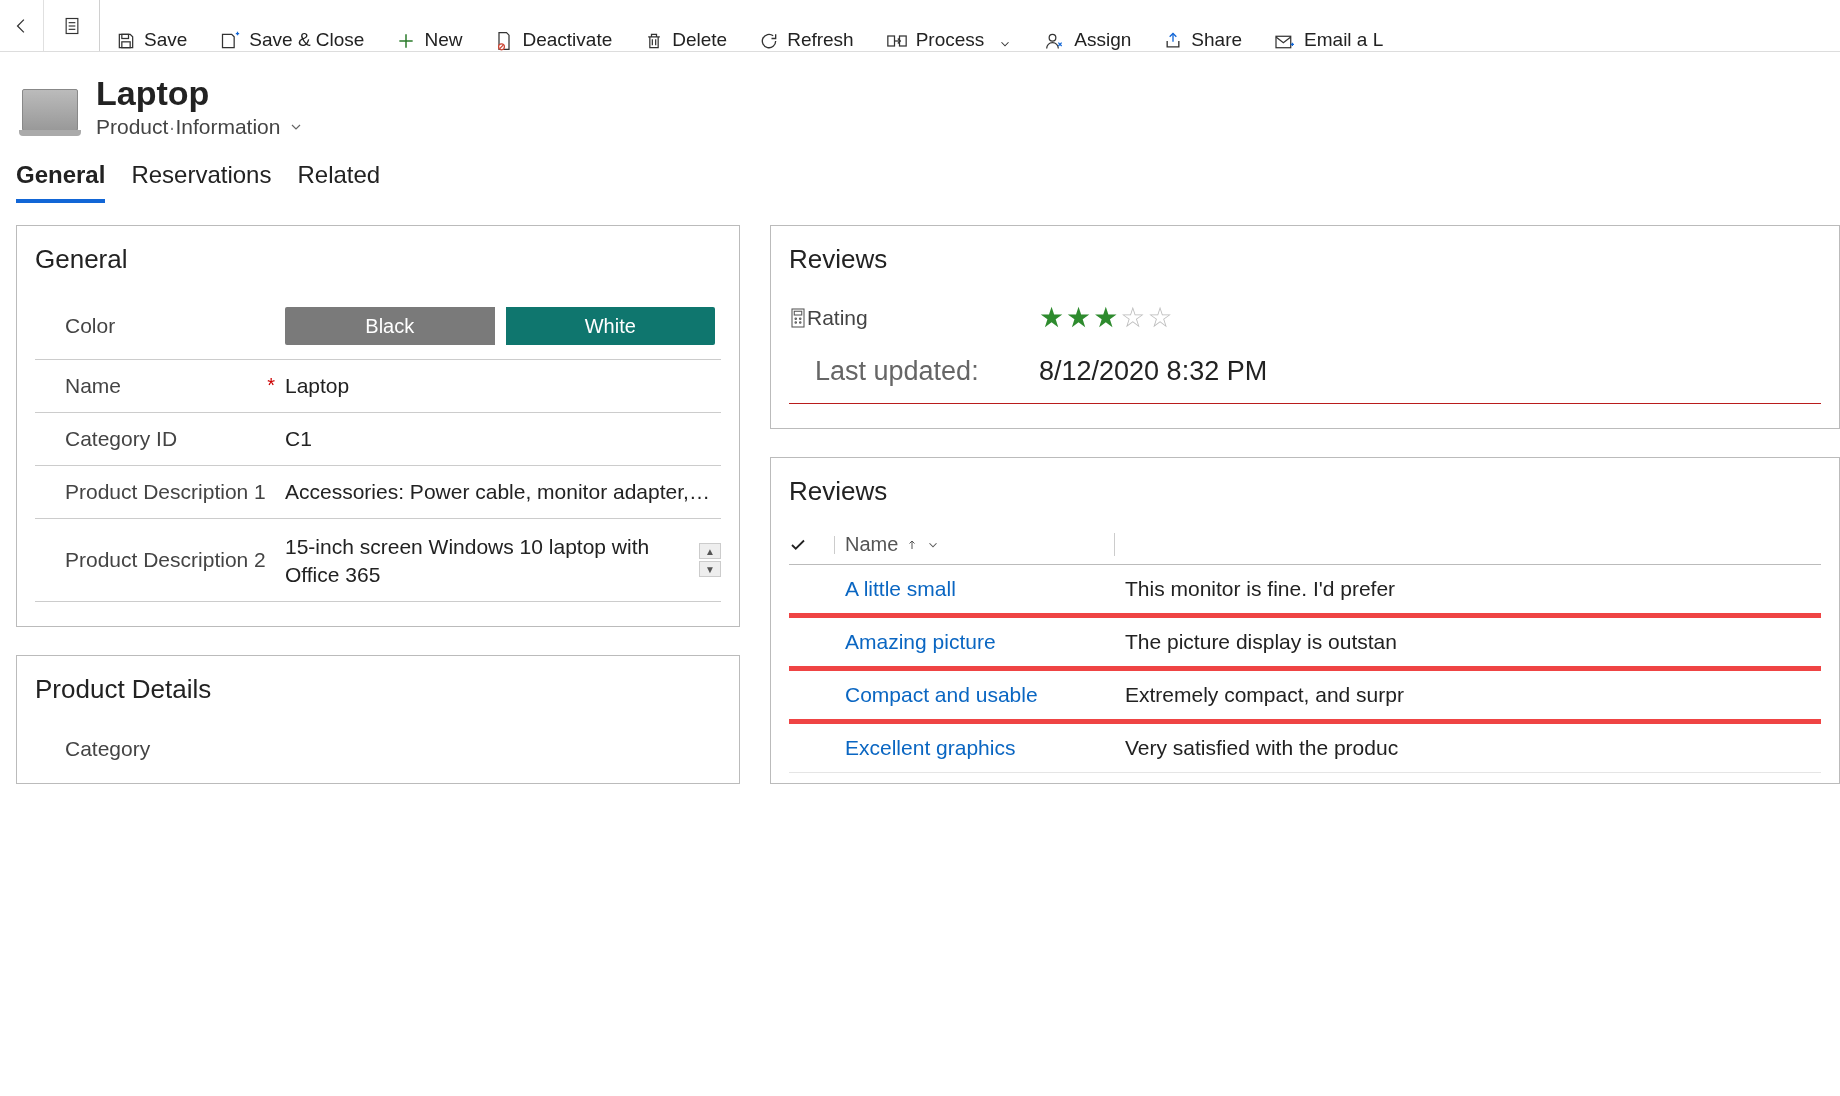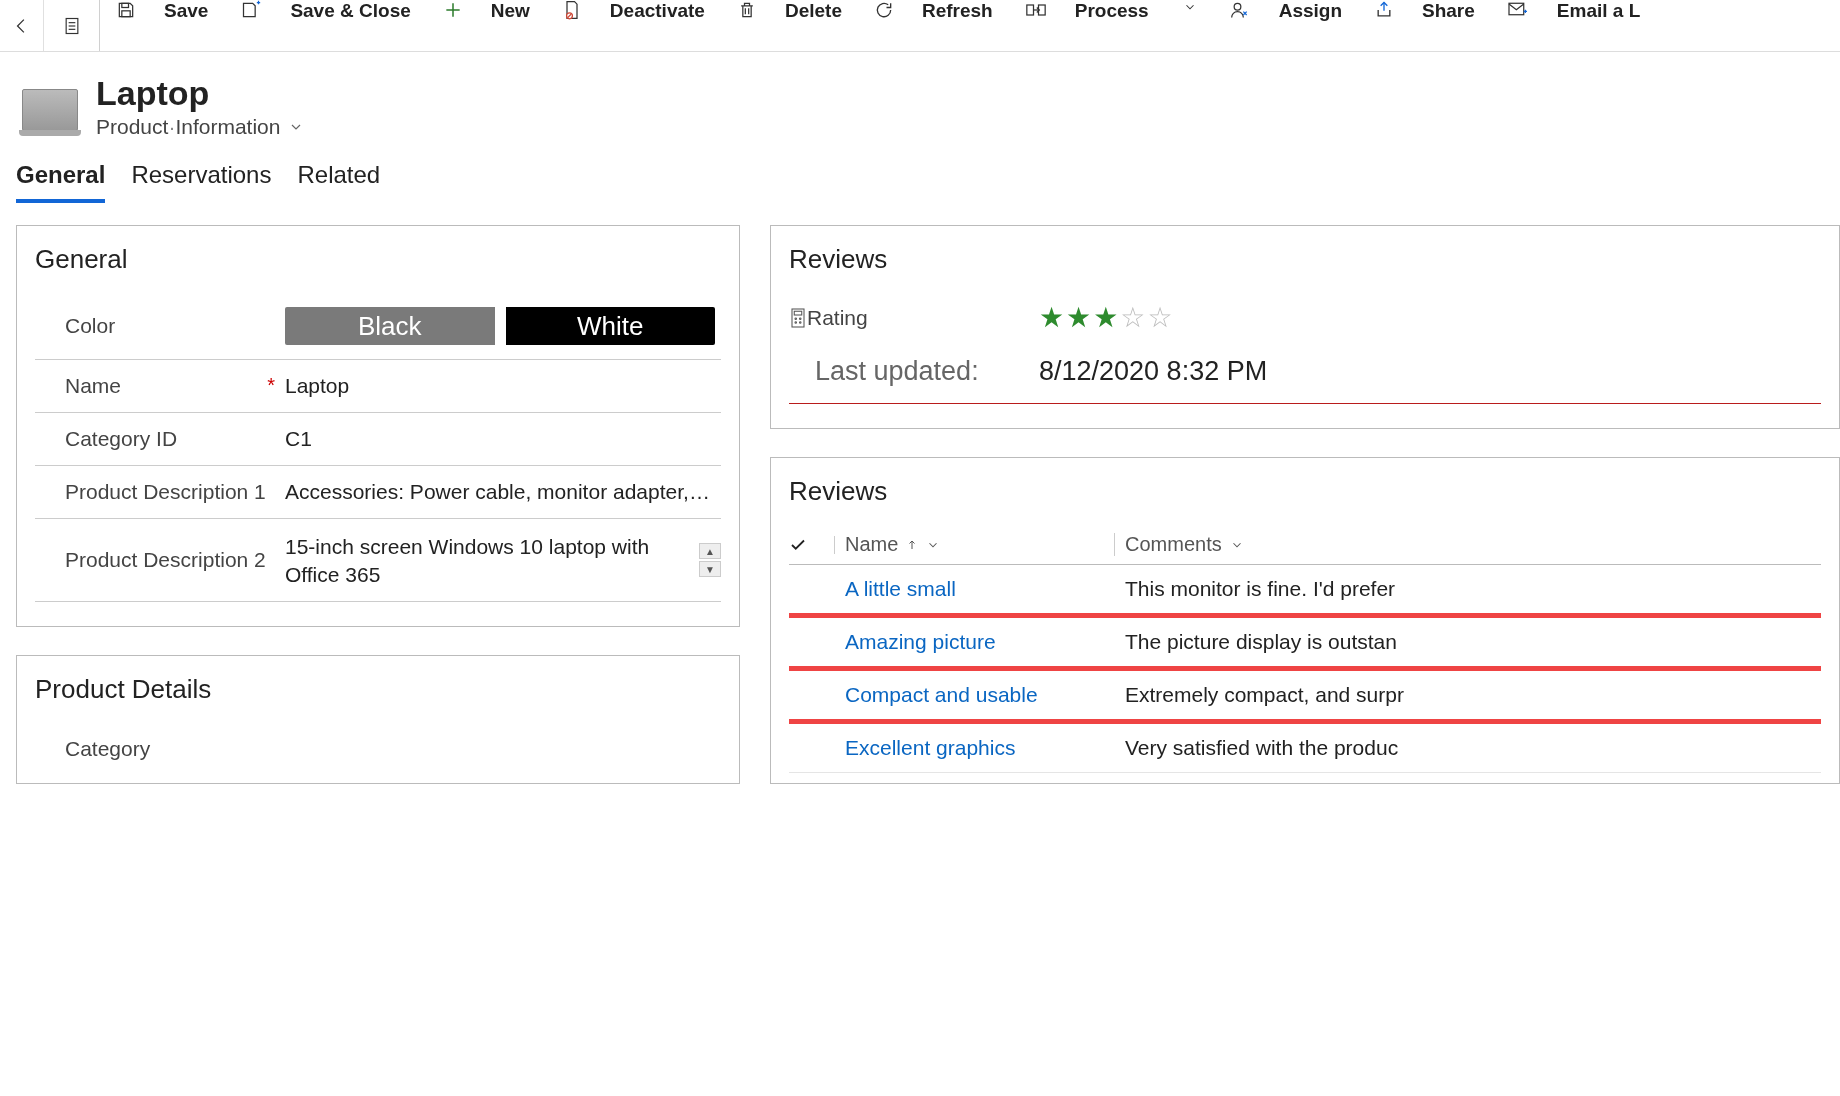--- a/index.html
+++ b/index.html
@@ -25,27 +25,26 @@
     justify-content: center;
     height: 100%;
     border-right: 1px solid #e0e0e0;
     padding: 0 12px;
     cursor: pointer;
   }
   .cmd-cell.back { width: 44px; }
   .cmd-cell.doc { width: 56px; border-right: 1px solid #d0d0d0; }
   .cmd-item {
     display: flex;
-    align-items: flex-start;
+    align-items: flex-end;
     height: 100%;
     padding: 0 16px;
     cursor: pointer;
-    gap: 28px;
+    gap: 8px;
     white-space: nowrap;
-    font-weight: bold;
   }
   .cmd-item .icon { color: #444; display: inline-flex; }
   .cmd-item .green svg { stroke: #2a7a2a; }
   .chev { margin-left: 6px; }
 
   
   .record-header {
     display: flex;
     align-items: center;
     padding: 22px 16px 8px 22px;
@@ -160,25 +159,25 @@
     display: flex;
     width: 430px;
     height: 38px;
     border-radius: 2px;
     overflow: hidden;
   }
   .toggle-pair .opt {
     flex: 1;
     display: flex; align-items: center; justify-content: center;
     color: #fff;
-    font-size: 26px;
+    font-size: 20px;
     cursor: pointer;
   }
   .toggle-pair .opt.off { background: #7a7a7a; }
-  .toggle-pair .opt.on { background: #000000; margin-left: 11px; }
+  .toggle-pair .opt.on { background: #0f766e; margin-left: 11px; }
 
   
   .rating-row {
     display: flex;
     align-items: center;
     padding: 8px 0 12px 0;
     border-bottom: 1px solid #ccc;
     font-size: 21px;
   }
   .rating-row .lbl {
@@ -472,26 +471,20 @@
         </div>
         <div class="col name">
           <span>Name</span>
           <svg width="12" height="14" viewBox="0 0 24 24" fill="none" stroke="#555" stroke-width="2">
               <path d="M12 20V4M7 9l5-5 5 5"></path>
             </svg>
           <svg width="14" height="14" viewBox="0 0 24 24" fill="none" stroke="#555" stroke-width="1.8">
               <path d="M6 9l6 6 6-6"></path>
             </svg>
         </div>
-        <div class="col comments">
-          <span>Comments</span>
-          <svg width="14" height="14" viewBox="0 0 24 24" fill="none" stroke="#555" stroke-width="1.8">
-              <path d="M6 9l6 6 6-6"></path>
-            </svg>
-        </div>
       </div>
 
       <div class="grid-row">
         <div class="chk"></div>
         <div class="name">A little small</div>
         <div class="comments">This monitor is fine. I'd prefer</div>
       </div>
       <div class="grid-row">
         <div class="chk"></div>
         <div class="name">Amazing picture</div>

